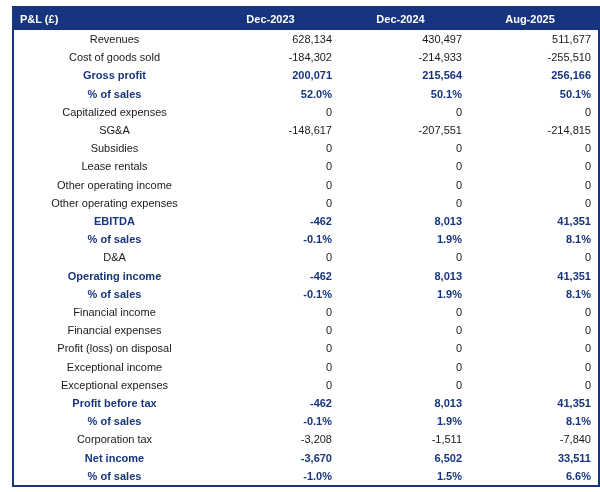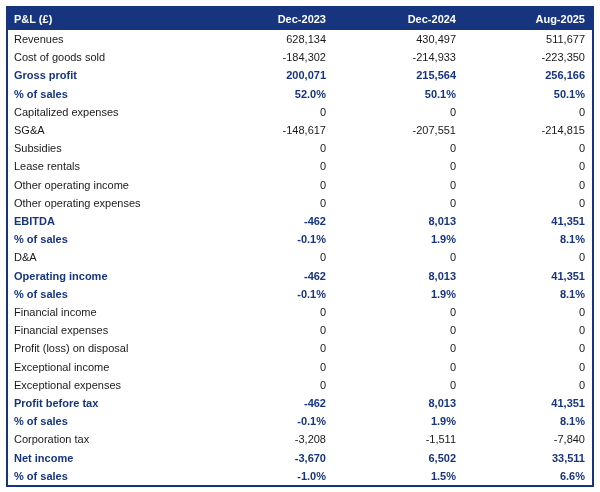--- a/index.html
+++ b/index.html
@@ -6,39 +6,39 @@
     --accent:#17357E;
     --header_text:#FFFFFF;
     --body_text:#1A1A1A;
     --background:#FFFFFF;
   }
   *{box-sizing:border-box;margin:0;padding:0;}
   html,body{width:600px;height:492px;background:var(--background);}
   body{font-family:"Liberation Sans",sans-serif;}
   .page{position:relative;width:600px;height:492px;background:var(--background);}
   table.pnl{
-    position:absolute;left:6px;top:6px;width:588px;
+    position:absolute;left:12px;top:6px;width:588px;
     border-collapse:collapse;table-layout:fixed;
     border:2px solid var(--accent);
   }
   col.c-label{width:196px;}
   col.c-num{width:130px;}
   thead th{
     background:var(--accent);color:var(--header_text);
     font-size:11px;font-weight:bold;height:23px;
     white-space:nowrap;overflow:hidden;
   }
   thead th.label{text-align:left;padding-left:6px;}
-  thead th.num{text-align:right;padding-right:7px;}
+  thead th.num{text-align:center;padding-right:7px;}
   tbody td{
     font-size:11px;height:18.2px;line-height:18.2px;
     color:var(--body_text);white-space:nowrap;overflow:hidden;
     font-weight:normal;
   }
-  tbody td.label{text-align:left;padding-left:6px;}
+  tbody td.label{text-align:center;padding-left:6px;}
   tbody td.num{text-align:right;padding-right:7px;}
   tbody tr.bold td{color:var(--accent);font-weight:bold;}
 </style>
 </head>
 <body>
 
 <div class="page">
   <table class="pnl">
     <colgroup>
       <col class="c-label">
@@ -58,21 +58,21 @@
         <tr>
           <td class="label">Revenues</td>
           <td class="num">628,134</td>
           <td class="num">430,497</td>
           <td class="num">511,677</td>
         </tr>
         <tr>
           <td class="label">Cost of goods sold</td>
           <td class="num">-184,302</td>
           <td class="num">-214,933</td>
-          <td class="num">-223,350</td>
+          <td class="num">-255,510</td>
         </tr>
         <tr class="bold">
           <td class="label">Gross profit</td>
           <td class="num">200,071</td>
           <td class="num">215,564</td>
           <td class="num">256,166</td>
         </tr>
         <tr class="bold">
           <td class="label">% of sales</td>
           <td class="num">52.0%</td>

